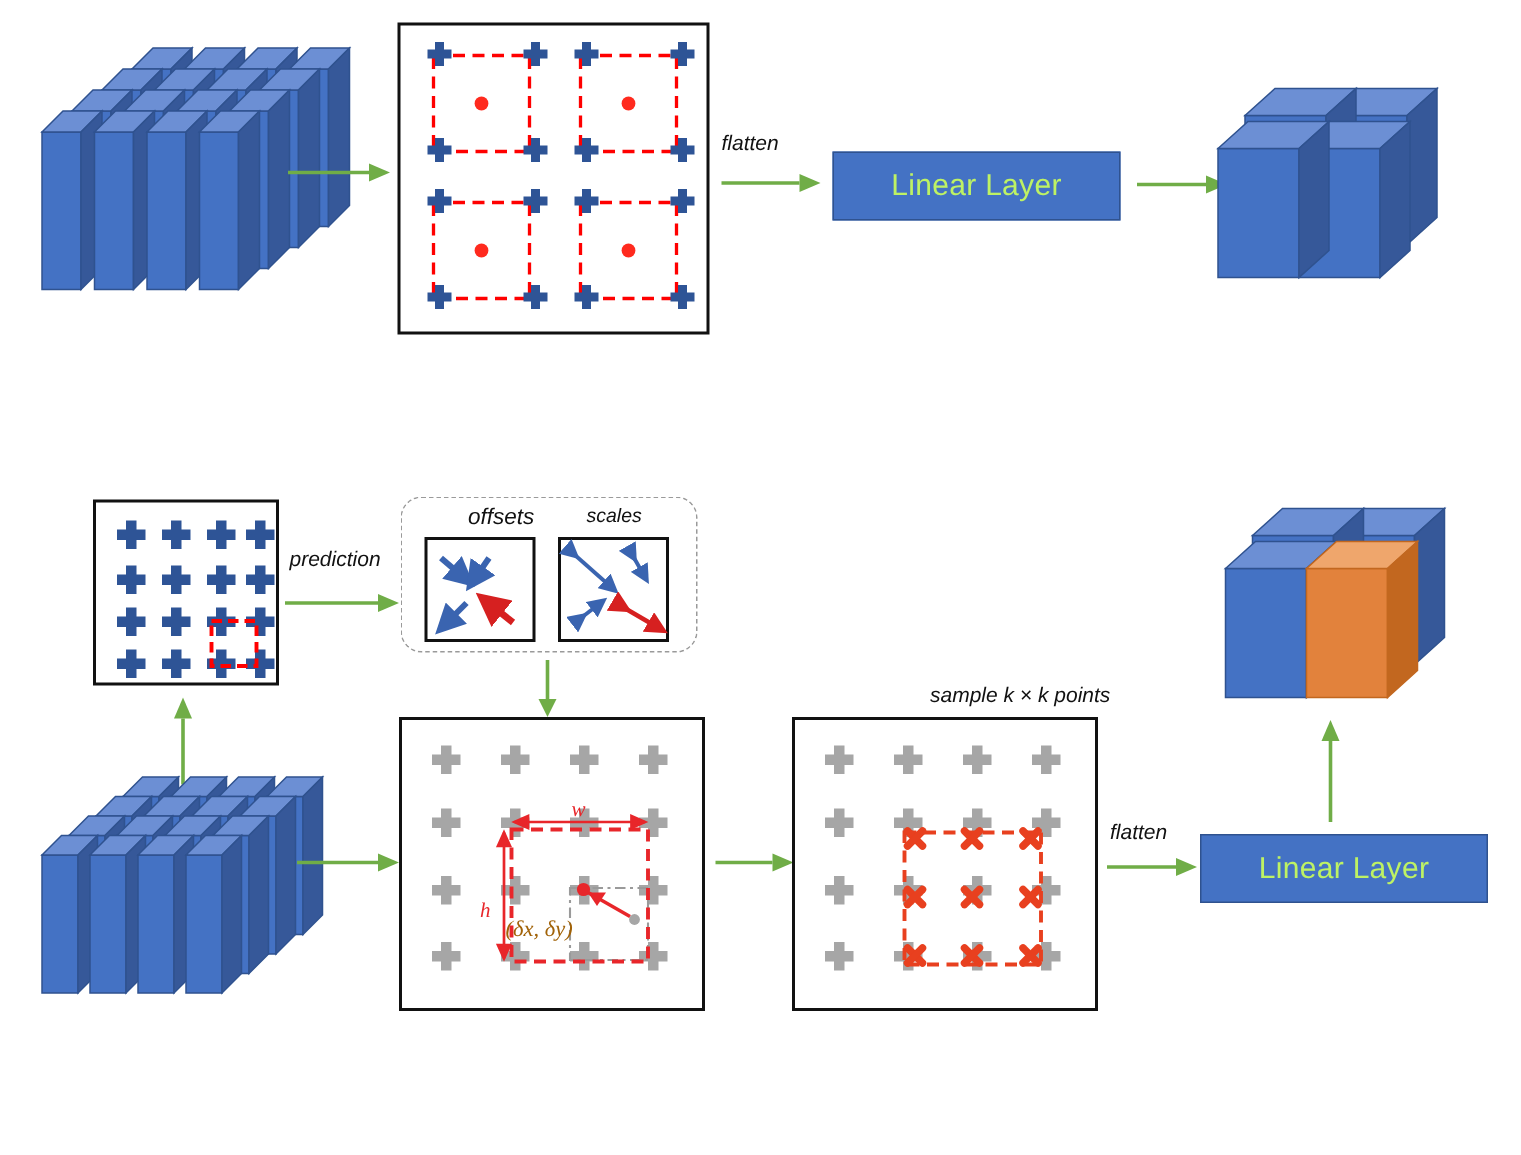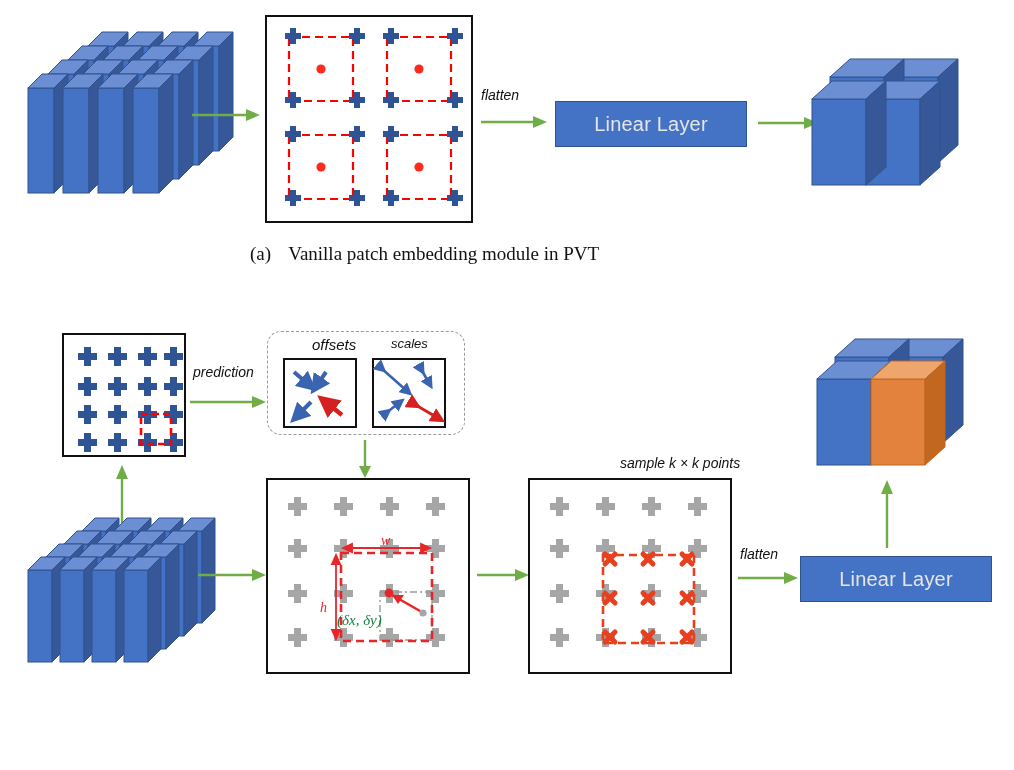--- a/index.html
+++ b/index.html
@@ -21,21 +21,21 @@
   .lbl-it{
     font-family:"Liberation Sans", sans-serif;
     font-style:italic;
     font-size:14px;
     color:#111;
     white-space:nowrap;
   }
   .linbox{
     background:#4472C4;
     border:1px solid #2F528F;
-    color:#e5e5e5;
+    color:#bef264;
     display:flex;align-items:center;justify-content:center;
     font-size:20px;
     font-family:"Liberation Sans", sans-serif;
     letter-spacing:.2px;
   }
   .gridbox{
     border:2px solid #111;
     background:#ffffff;
     box-sizing:border-box;
   }
@@ -248,25 +248,20 @@
 
         <g transform="translate(0,22)">
           <rect x="0" y="22" width="54" height="86" fill="#4472C4"></rect>
           <polygon points="0,22 20,4 74,4 54,22" fill="#6C8FD4"></polygon>
           <polygon points="54,22 74,4 74,90 54,108" fill="#365899"></polygon>
         </g>
       </g>
     </svg>
   </div>
 
-  <div class="abs cap" style="left:250px;top:243px;">
-    <span>(a)</span>
-    <span style="display:inline-block;width:8px;"></span>
-    <span>Vanilla patch embedding module in PVT</span>
-  </div>
 
   <div class="abs gridbox" style="left:62px;top:333px;width:124px;height:124px;">
     <svg width="120" height="120" viewBox="0 0 120 120">
       <g fill="#2E5496">
 
         <g>
           <path d="M14,18 h6 v-6 h7 v6 h6 v7 h-6 v6 h-7 v-6 h-6 z"></path>
           <path d="M44,18 h6 v-6 h7 v6 h6 v7 h-6 v6 h-7 v-6 h-6 z"></path>
           <path d="M74,18 h6 v-6 h7 v6 h6 v7 h-6 v6 h-7 v-6 h-6 z"></path>
           <path d="M100,18 h6 v-6 h7 v6 h6 v7 h-6 v6 h-7 v-6 h-6 z"></path>
@@ -516,21 +511,21 @@
   </div>
 
   <div class="abs" style="left:381px;top:533px;font-family:'Liberation Serif',serif;font-style:italic;font-size:14px;color:#E8262A;">
     <span>w</span>
   </div>
 
   <div class="abs" style="left:320px;top:600px;font-family:'Liberation Serif',serif;font-style:italic;font-size:14px;color:#E8262A;">
     <span>h</span>
   </div>
 
-  <div class="abs" style="left:337px;top:612px;font-family:'Liberation Serif',serif;font-style:italic;font-size:15px;color:#15803d;white-space:nowrap;">
+  <div class="abs" style="left:337px;top:612px;font-family:'Liberation Serif',serif;font-style:italic;font-size:15px;color:#a16207;white-space:nowrap;">
     <span>(δx, δy)</span>
   </div>
 
   <div class="abs" style="left:477px;top:565px;width:54px;height:20px;">
     <svg width="54" height="20" viewBox="0 0 54 20">
       <line x1="0" y1="10" x2="38" y2="10" stroke="#70AD47" stroke-width="2.4"></line>
       <polygon points="38,4 52,10 38,16" fill="#70AD47"></polygon>
     </svg>
   </div>
 

